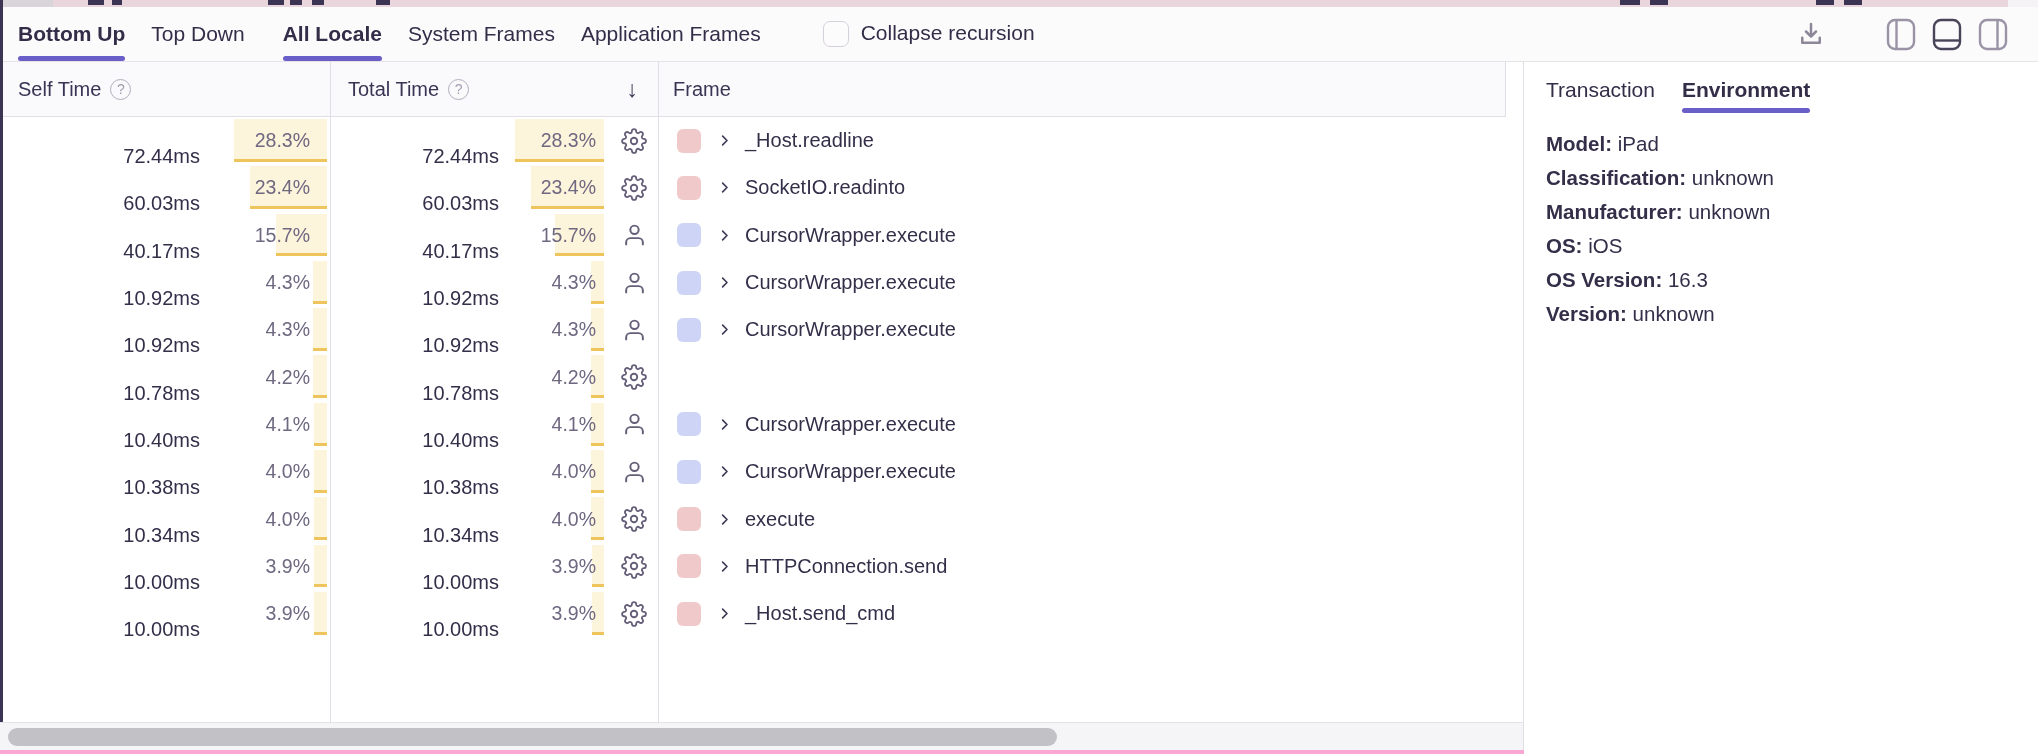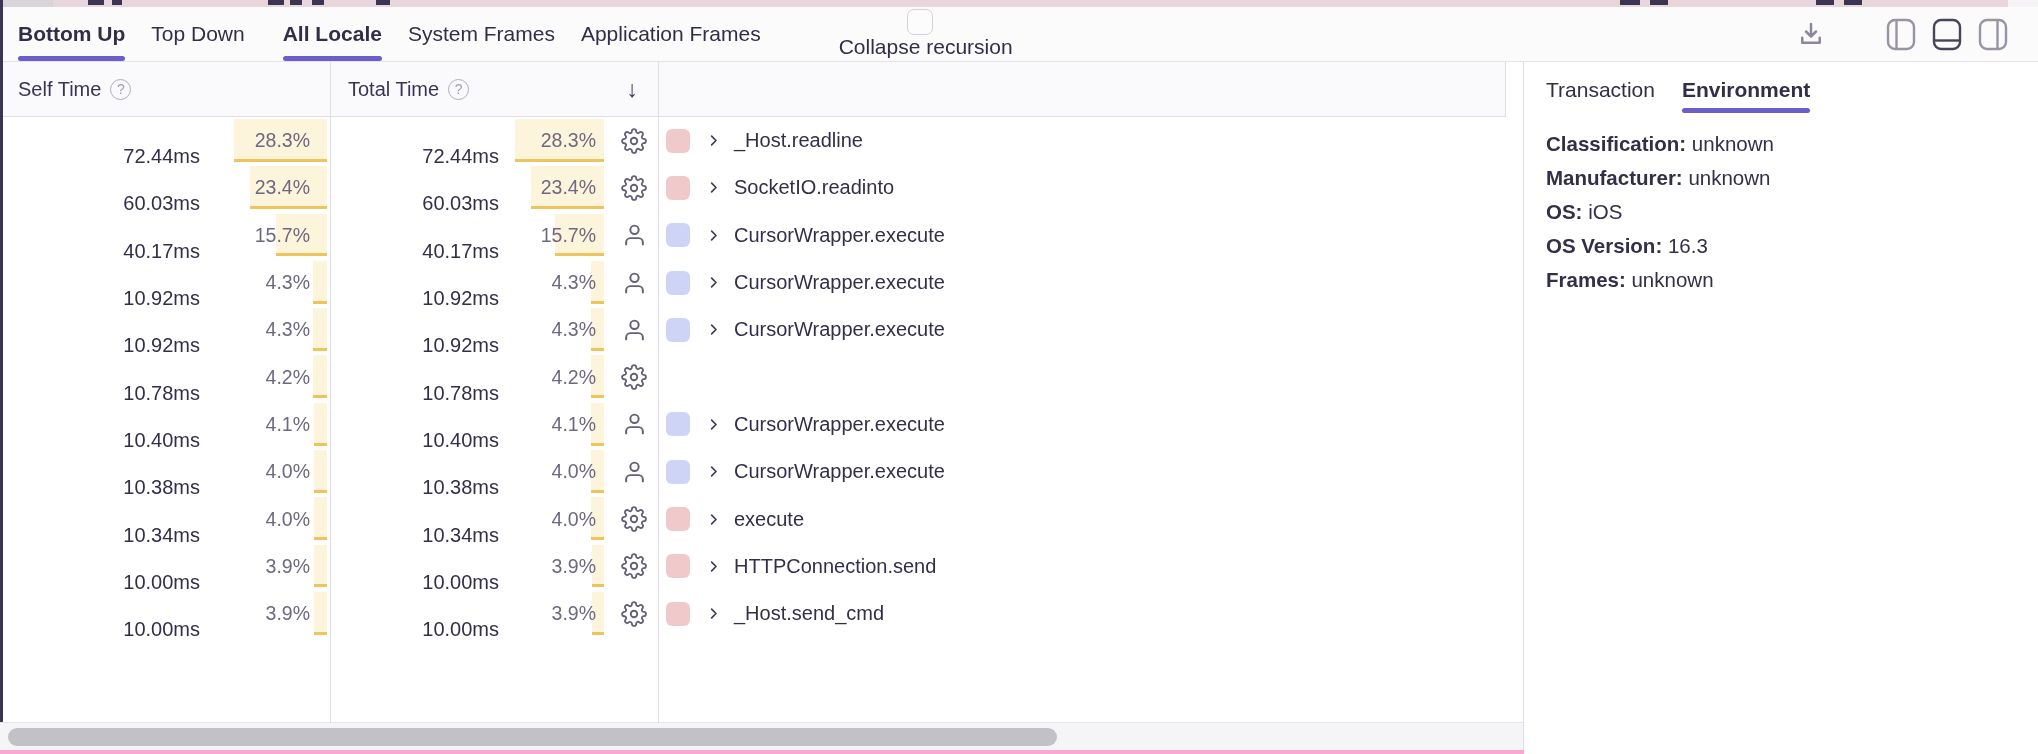--- a/index.html
+++ b/index.html
@@ -32,21 +32,21 @@
   .tab {
     position: relative; height: 100%; display: flex; align-items: center;
     font-size: 21px; color: #332d48; margin-right: 26px; cursor: default; white-space: nowrap;
   }
   .tab.active { font-weight: 700; }
   .tab.active::after {
     content: ""; position: absolute; left: 0; right: 0; bottom: 0;
     height: 5px; border-radius: 3px; background: var(--accent, #6a5fc8);
   }
   .group-gap { width: 12px; }
-  .collapse-ctl { display: flex; align-items: center; margin-left: 52px; flex-direction: column; }
+  .collapse-ctl { display: flex; margin-left: 36px; }
   .checkbox {
     width: 26px; height: 26px; border: 1.6px solid #d6d0da; border-radius: 7px;
     background: #fdfcfd; margin-right: 12px;
   }
   .collapse-label { font-size: 21px; color: #332d48; white-space: nowrap; }
 
   .toolbar-right { margin-left: auto; display: flex; align-items: center; padding-right: 30px; }
   .icon-btn { display: flex; align-items: center; justify-content: center; }
   .dl-btn { margin-right: 44px; }
   .layout-btn { margin-left: 16px; }
@@ -73,21 +73,21 @@
     color: #a39db0; font-size: 14px; line-height: 18px; text-align: center;
     margin-left: 9px; flex: none;
   }
   .sort-arrow { margin-left: auto; margin-right: 20px; font-size: 23px; color: #3e3857; }
 
   .rows { position: absolute; left: 0; top: 55px; width: 1523px; }
   .row { position: relative; width: 100%; height: 47.3px; display: flex; }
   .cell { position: relative; height: 100%; }
   .cell.c1 { width: 330px; }
   .cell.c2 { width: 328px; }
-  .cell.c3 { flex: 1; display: flex; align-items: center; padding-left: 8px; }
+  .cell.c3 { flex: 1; display: flex; align-items: center; padding-left: 19px; }
 
   .bar {
     position: absolute; top: 2px; bottom: 2.5px;
     background: #fdf4dc; border-bottom: 3px solid #eec45c;
   }
   .bar.bar1 { right: 3px; }
   .bar.bar2 { right: 54px; }
 
   .t-val {
     position: absolute; top: 16px; height: 100%; display: flex; align-items: center;
@@ -204,20 +204,23 @@
     <div class="thead">
       <div class="th c1">
         <span>Self Time</span>
         <span class="help-icon">?</span>
       </div>
       <div class="th c2">
         <span>Total Time</span>
         <span class="help-icon">?</span>
         <span class="sort-arrow">↓</span>
       </div>
+      <div class="th c3">
+        <span>Frame</span>
+      </div>
     </div>
 
     <div class="rows" id="rows">
   <div class="row">
     <div class="cell c1">
       <div class="bar bar1" style="width: 92.541px;"></div>
       <span class="t-val">72.44ms</span>
       <span class="p-val">28.3%</span>
     </div>
     <div class="cell c2">
@@ -534,26 +537,27 @@
   <div class="hscroll">
     <div class="hthumb"></div>
   </div>
 
   <div class="panel">
     <div class="panel-tabs" id="panel-tabs">
         <div class="ptab">Transaction</div>
         <div class="ptab active">Environment</div>
       </div>
     <div class="panel-body" id="panel-body">
+  <div class="env-line"><b>Model:</b> <span> iPad</span></div>
 
   <div class="env-line"><b>Classification:</b> <span> unknown</span></div>
 
   <div class="env-line"><b>Manufacturer:</b> <span> unknown</span></div>
 
   <div class="env-line"><b>OS:</b> <span> iOS</span></div>
 
   <div class="env-line"><b>OS Version:</b> <span> 16.3</span></div>
 
-  <div class="env-line"><b>Frames:</b> <span> unknown</span></div>
+  <div class="env-line"><b>Version:</b> <span> unknown</span></div>
 </div>
   </div>
 
 </div>
 
 </body></html>

